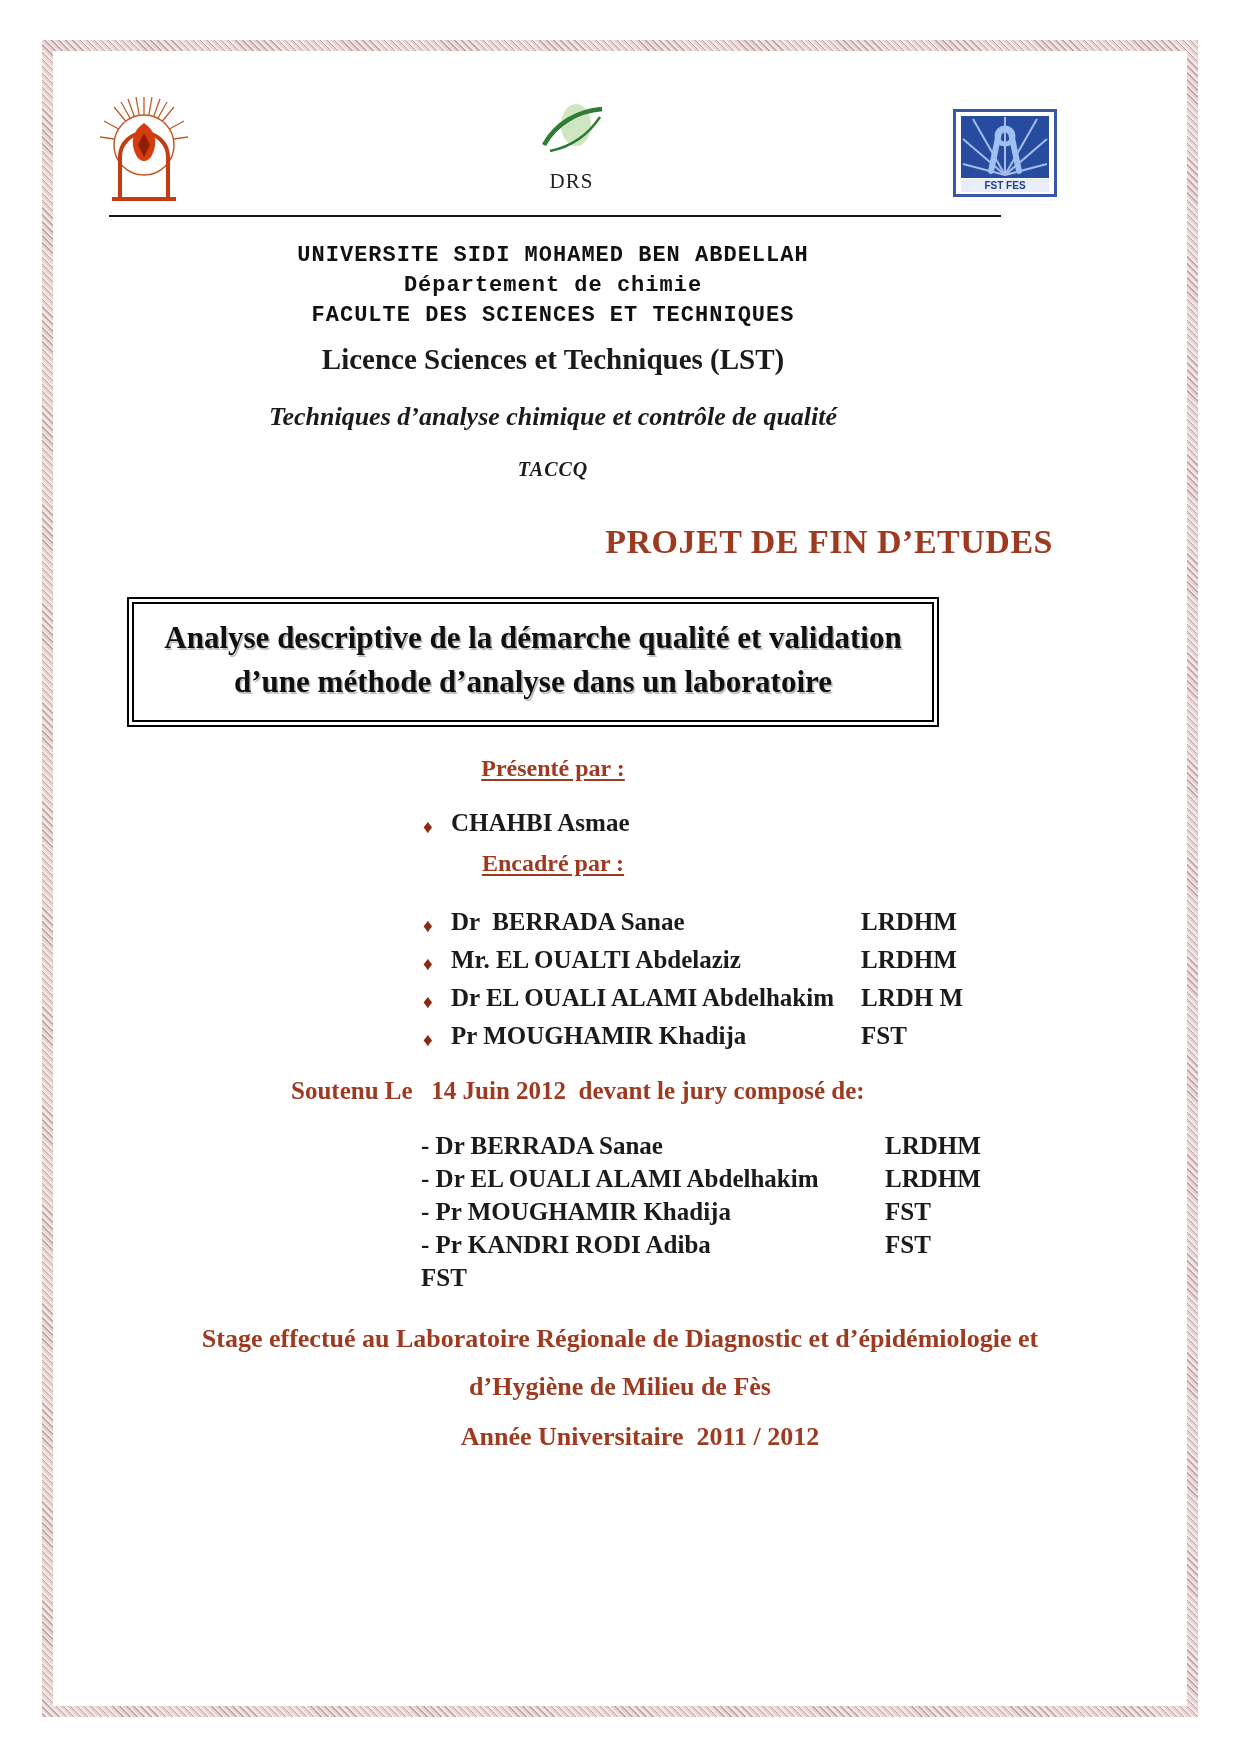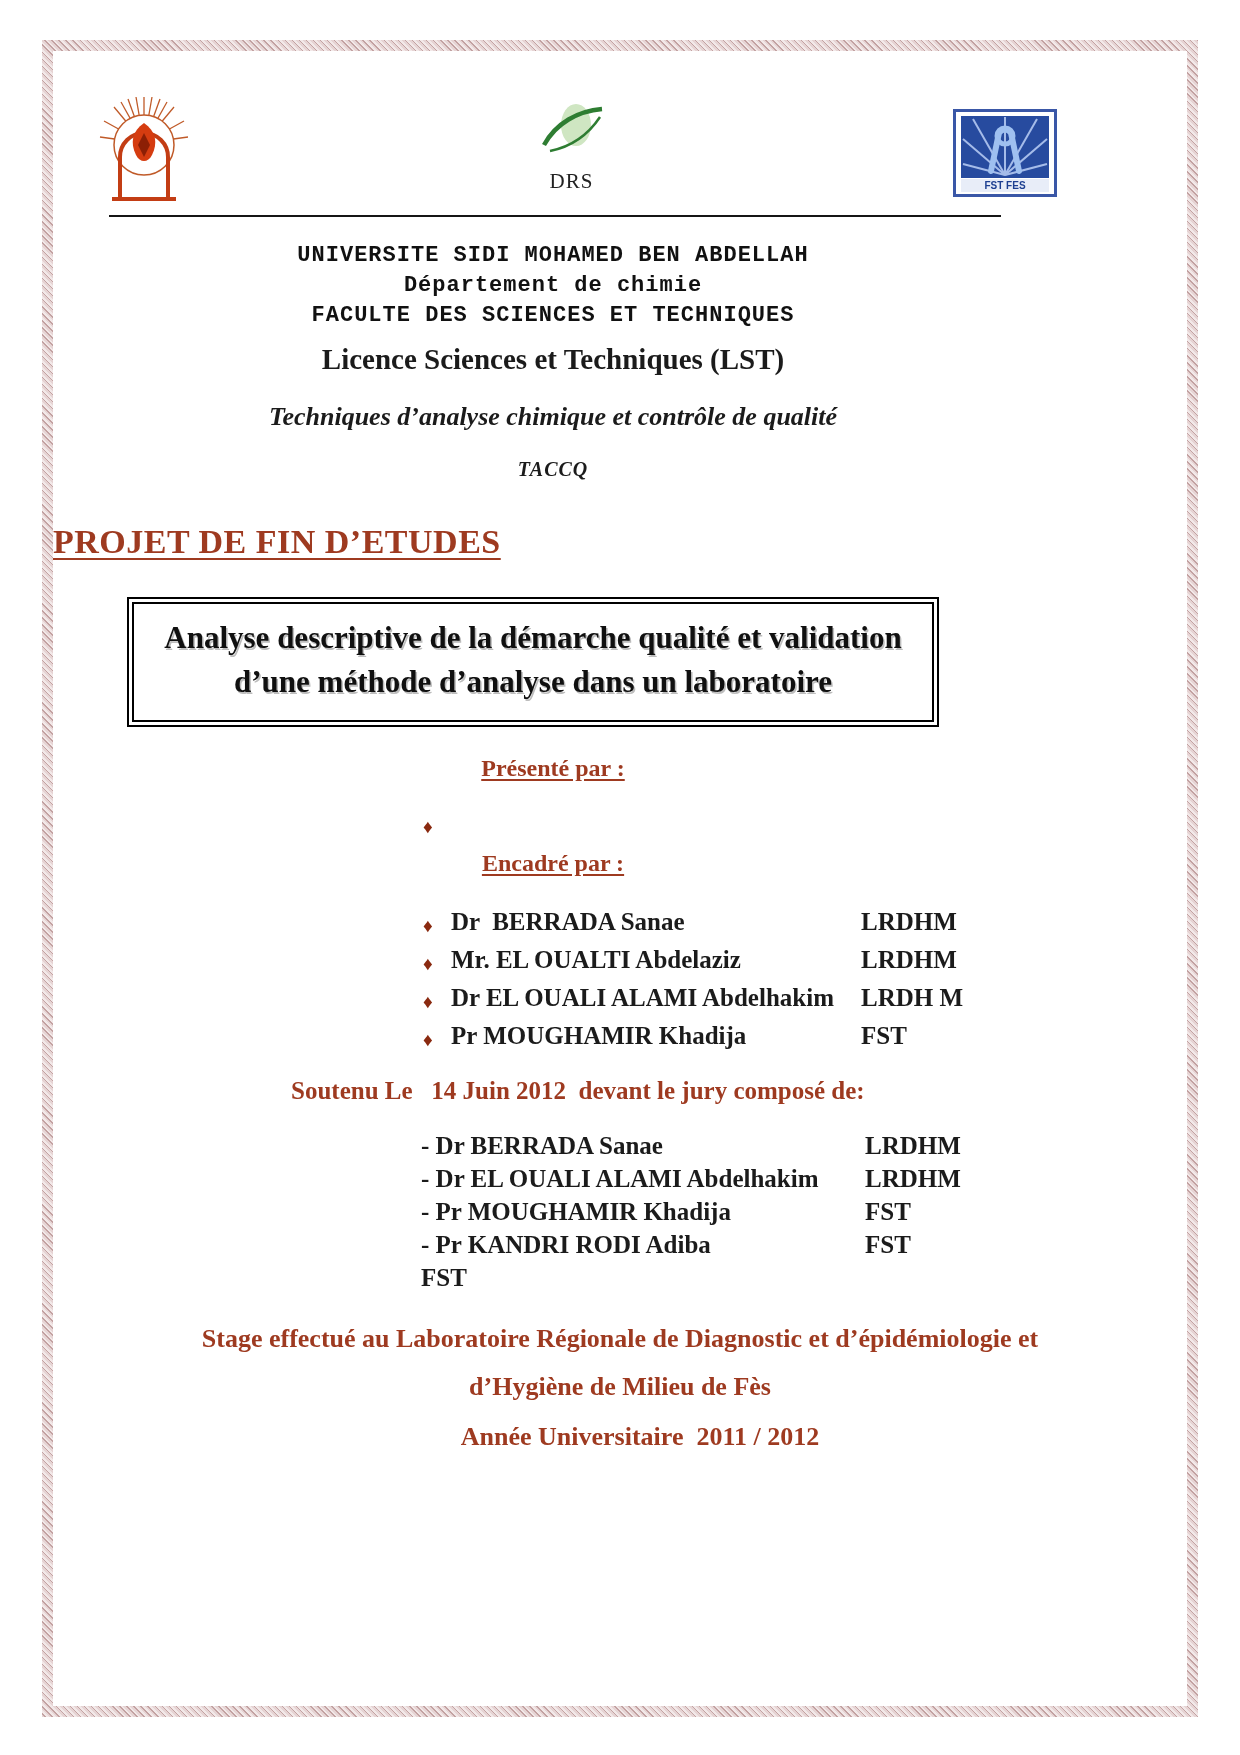--- a/index.html
+++ b/index.html
@@ -33,23 +33,23 @@
   .head-block { width:1000px; text-align:center; margin-top:24px; }
   .mono-line {
     font-family:Liberation Mono, monospace;
     font-weight:bold; font-size:22px; letter-spacing:1px; line-height:30px; color:#111;
   }
   .degree   { font-size:29px; font-weight:bold; margin-top:12px; }
   .specialty{ font-size:26px; font-weight:bold; font-style:italic; margin-top:26px; }
   .acronym  { font-size:20px; font-weight:bold; font-style:italic; letter-spacing:1px; margin-top:26px; }
 
   .main-title {
-    width:1000px; text-align:left; margin-top:42px;
+    width:1000px; text-align:right; margin-top:42px;
     font-size:34px; font-weight:bold; color:var(--accent,#9e3a20);
-    text-decoration:underline; text-decoration-thickness:2px; text-underline-offset:5px;
+    text-decoration-thickness:2px; text-underline-offset:5px;
     letter-spacing:0.5px;
   }
 
   .title-box { margin:36px 0 0 74px; width:812px; border:2px solid #000; padding:3px; background:#fff; }
   .title-box-inner {
     border:2px solid #000; padding:12px 8px 16px; text-align:center;
     font-size:31px; font-weight:bold; line-height:44px; color:#101010;
     text-shadow:1.5px 1.5px 0 #bdbdbd;
   }
 
@@ -66,21 +66,21 @@
   .m-name { width:410px; white-space:pre-wrap; }
   .m-aff  { white-space:pre-wrap; }
   .members { margin-top:28px; }
 
   .defense {
     margin:20px 0 0 238px; font-size:25px; font-weight:bold;
     color:var(--accent,#9e3a20); white-space:pre-wrap;
   }
 
   .jury-list { margin-top:24px; }
-  .jury-row { display:flex; margin-left:368px; font-size:25px; font-weight:bold; line-height:33px; }
+  .jury-row { display:flex; margin-left:368px; font-size:25px; font-weight:bold; line-height:33px;gap:20px; }
   .j-name { width:444px; white-space:pre-wrap; }
   .j-aff  { white-space:pre-wrap; }
 
   .footer-line {
     width:100%; text-align:center; color:var(--accent,#9e3a20);
     font-weight:bold; font-size:26px; white-space:pre-wrap;
   }
   .f1 { margin-top:30px; }
   .f2 { margin-top:18px; }
   .f3 { margin-top:20px;padding-left:40px; }
@@ -165,20 +165,21 @@
         <div class="title-box-inner">
           <div>Analyse descriptive de la démarche qualité et validation</div>
           <div>d’une méthode d’analyse dans un laboratoire</div>
         </div>
       </div>
 
       <div class="section-label lbl-presented">Présenté par :</div>
 
       <div class="member-row author-row">
         <span class="diamond">♦</span>
+        <span class="m-name">CHAHBI Asmae</span>
       </div>
 
       <div class="section-label lbl-encadre">Encadré par :</div>
 
       <div class="members">
         <div class="member-row">
           <span class="diamond">♦</span>
           <span class="m-name">Dr  BERRADA Sanae</span>
           <span class="m-aff">LRDHM</span>
         </div>

